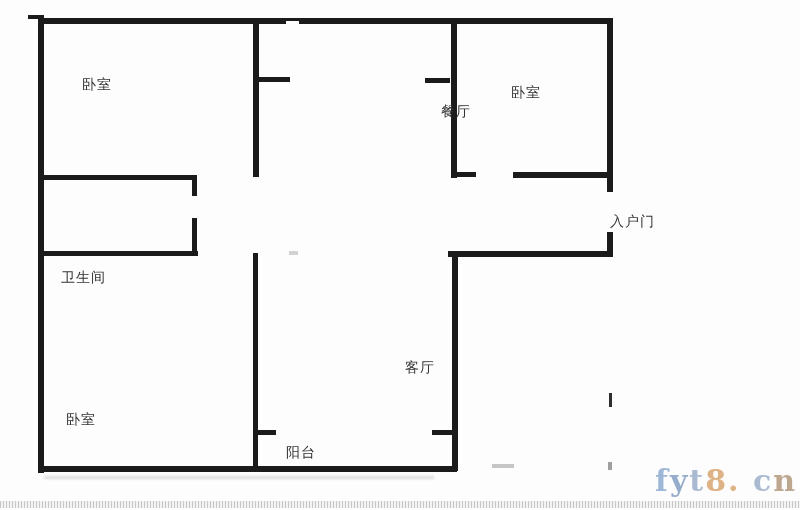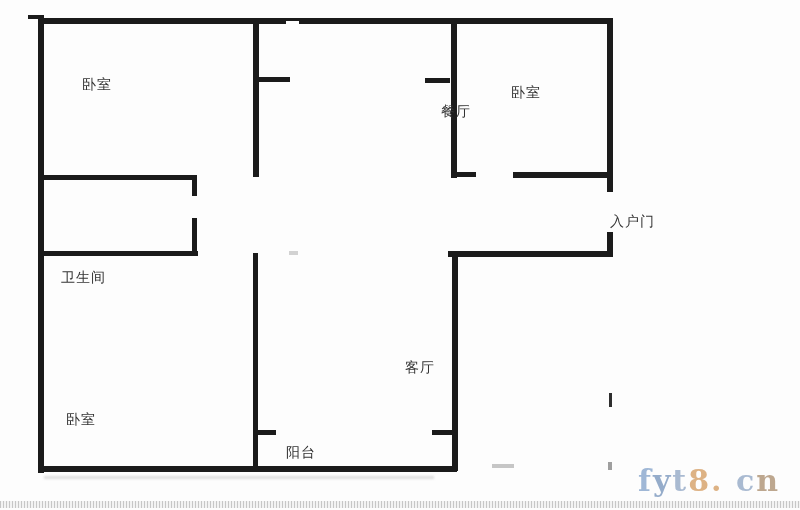--- a/index.html
+++ b/index.html
@@ -22,21 +22,21 @@
   .room-label{
     position:absolute;
     font-size:14px;
     letter-spacing:1px;
     color:var(--label,#333333);
     white-space:nowrap;
     line-height:1;
   }
   .watermark{
     position:absolute;
-    left:638px;top:466px;
+    left:655px;top:466px;
     font-family:"DejaVu Serif","Liberation Serif",serif;
     font-size:30px;
     font-weight:bold;
     letter-spacing:2px;
     opacity:0.65;
     white-space:nowrap;
     line-height:1;
   }
   .bottom-strip{
     position:absolute;

